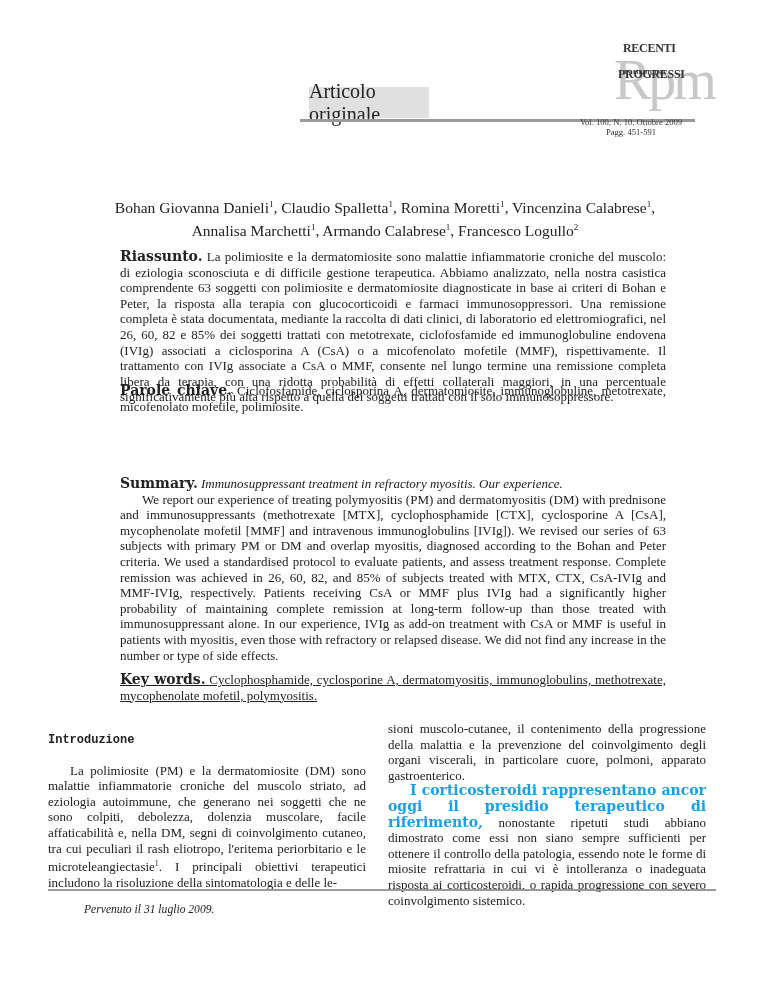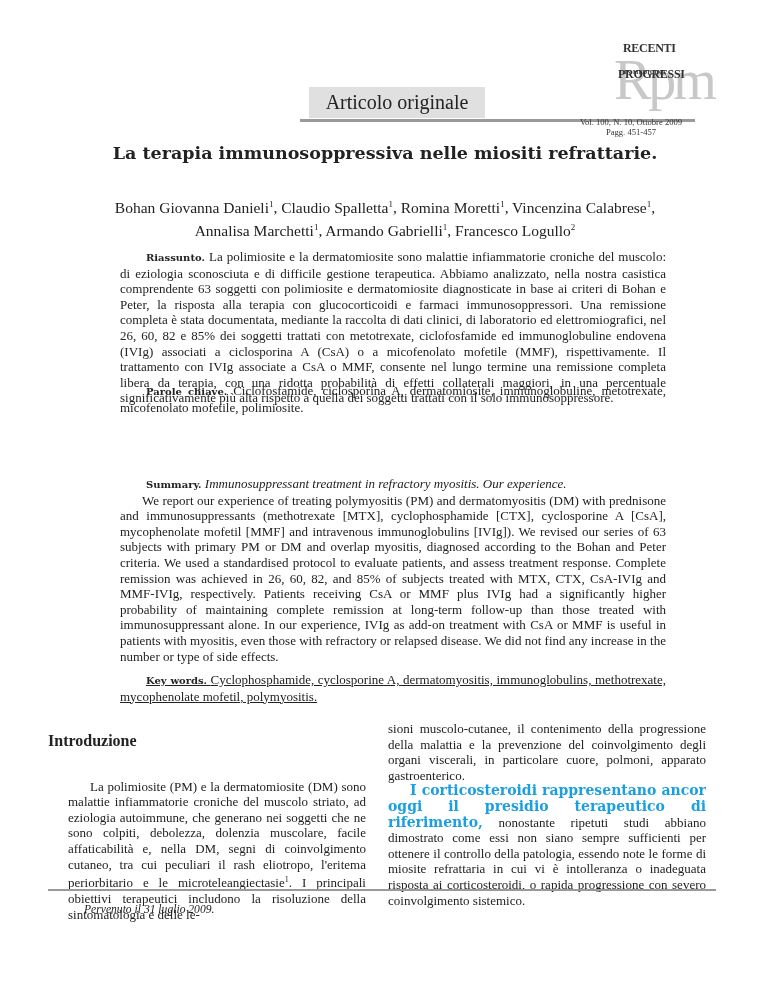--- a/index.html
+++ b/index.html
@@ -11,53 +11,53 @@
   .logo { left:614px; top:40px; width:100px; height:50px; }
   .logo .rpm { position:absolute; left:0; top:12px; font-size:56px; color:#c8c8c8;
                font-family:"Liberation Serif", serif; letter-spacing:-3px; line-height:1; }
   .logo .t1, .logo .t2 { position:absolute; left:4px; font-family:"Liberation Serif", serif;
                font-weight:bold; font-size:12px; color:#333; line-height:1; letter-spacing:-0.3px; }
   .logo .t1 { top:2px; left:9px; }
   .logo .t2 { top:28px; }
   .logo .t3 { position:absolute; top:29px; left:10px; font-size:6px; font-weight:bold; color:#333;
                font-family:"Liberation Serif", serif; letter-spacing:0.2px; }
 
-  .section-box { left:309px; top:87px; width:176px; height:31px; background:#e0e0e0;
+  .section-box { left:309px; top:87px; width:120px; height:31px; background:#e0e0e0;
                  font-family:"Liberation Serif", serif; font-size:20px; color:#222;
                  display:flex; align-items:center; justify-content:center; }
   .header-rule { left:300px; top:119px; width:395px; height:3px; background:#9a9a9a; }
   .volinfo { left:566px; top:93px; width:130px; text-align:center;
              font-family:"Liberation Serif", serif; font-size:8.6px; line-height:10px; color:#333;margin-top:24px; }
 
   
   .title { left:60px; top:143px; width:650px; text-align:center;
            font-family:"DejaVu Serif", serif; font-weight:bold; font-size:17.5px; color:#222;
            line-height:21px; }
   .authors { left:40px; top:195px; width:690px; text-align:center;
              font-family:"Liberation Serif", serif; font-size:15.5px; line-height:18.5px; color:#222; }
   .authors sup { font-size:9px; }
 
   
   .block { left:120px; width:546px; font-family:"Liberation Serif", serif; font-size:13px;
            line-height:15.6px; color:#222; text-align:justify; }
-  .block b.lbl { font-family:"DejaVu Serif", serif; font-size:10px;margin-left:26px; }
+  .block b.lbl { font-family:"DejaVu Serif", serif; font-size:14px; }
   .riassunto { top:249px; }
   .parole { top:383px; }
   .summary { top:476px; }
   .keywords { top:672px;text-decoration:underline; }
   .summary .para { text-indent:22px; }
   .summary i { font-style:italic; }
 
   
   .col { font-family:"Liberation Serif", serif; font-size:13px; line-height:15.6px; color:#222;
          text-align:justify; width:318px; }
   .col-left { left:48px; top:733px; }
   .col-right { left:388px; top:721px; }
-  .intro-h { font-family:Liberation Serif, serif; font-weight:bold; font-size:16px; margin-bottom:30px; }
-  .col-left .para { text-indent:22px;margin-left:20px; }
+  .intro-h { font-family:Liberation Mono, monospace; font-weight:bold; font-size:12px; margin-bottom:14px; }
+  .col-left .para { text-indent:22px; }
   .col-right .para2 { text-indent:22px; }
   .blue { color:#1a9fe0; font-weight:bold; font-family:"DejaVu Serif", serif; font-size:14px; }
 
   .foot-rule { left:48px; top:889px; width:668px; height:2px; background:#9a9a9a; }
   .footnote { left:84px; top:903px; width:620px; font-family:"Liberation Serif", serif;
               font-size:11.6px; line-height:14px; color:#222; }
   .footnote sup { font-size:7px; }
   .footnote i { font-style:italic; }
 </style>
 </head>
@@ -67,34 +67,33 @@
   <span class="rpm">Rpm</span>
   <span class="t1">RECENTI</span>
   <span class="t2">PROGRESSI</span>
   <span class="t3">IN MEDICINA</span>
 </div>
 
 <div class="abs section-box">Articolo originale</div>
 <div class="abs header-rule"></div>
 <div class="abs volinfo">
   <div>Vol. 100, N. 10, Ottobre 2009</div>
-  <div>Pagg. 451-457</div>
+  <div>Pagg. 451-591</div>
 </div>
 
 <div class="abs title">
-  <div>La terapia immunosoppressiva nelle miositi refrattarie.</div>
 </div>
 
 <div class="abs authors">
   <span><span>Bohan Giovanna Danieli</span><sup>1</sup><span>, </span></span>
   <span><span>Claudio Spalletta</span><sup>1</sup><span>, </span></span>
   <span><span>Romina Moretti</span><sup>1</sup><span>, </span></span>
   <span><span>Vincenzina Calabrese</span><sup>1</sup><span>,</span></span><br>
   <span><span>Annalisa Marchetti</span><sup>1</sup><span>, </span></span>
-  <span><span>Armando Gabrielli</span><sup>1</sup><span>, </span></span>
+  <span><span>Armando Calabrese</span><sup>1</sup><span>, </span></span>
   <span><span>Francesco Logullo</span><sup>2</sup></span>
 </div>
 
 <div class="abs block riassunto">
   <b class="lbl">Riassunto.</b>
   <span>La polimiosite e la dermatomiosite sono malattie infiammatorie croniche del muscolo: di eziologia sconosciuta e di difficile gestione terapeutica. Abbiamo analizzato, nella nostra casistica comprendente 63 soggetti con polimiosite e dermatomiosite diagnosticate in base ai criteri di Bohan e Peter, la risposta alla terapia con glucocorticoidi e farmaci immunosoppressori. Una remissione completa è stata documentata, mediante la raccolta di dati clinici, di laboratorio ed elettromiografici, nel 26, 60, 82 e 85% dei soggetti trattati con metotrexate, ciclofosfamide ed immunoglobuline endovena (IVIg) associati a ciclosporina A (CsA) o a micofenolato mofetile (MMF), rispettivamente. Il trattamento con IVIg associate a CsA o MMF, consente nel lungo termine una remissione completa libera da terapia, con una ridotta probabilità di effetti collaterali maggiori, in una percentuale significativamente più alta rispetto a quella dei soggetti trattati con il solo immunosoppressore.</span>
 </div>
 
 <div class="abs block parole">
   <b class="lbl">Parole chiave.</b>

